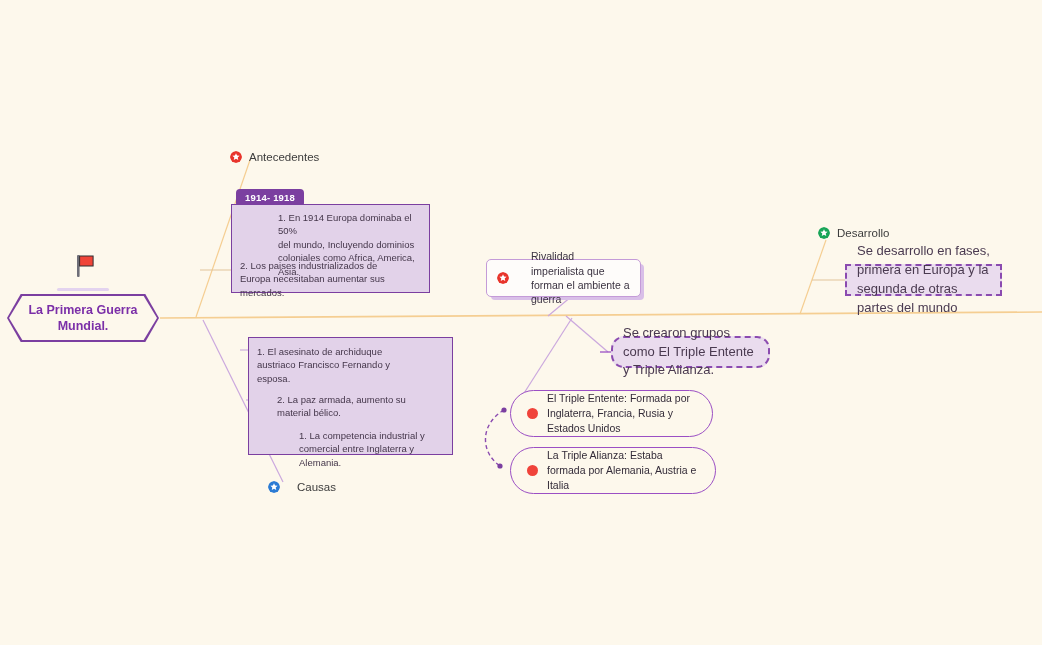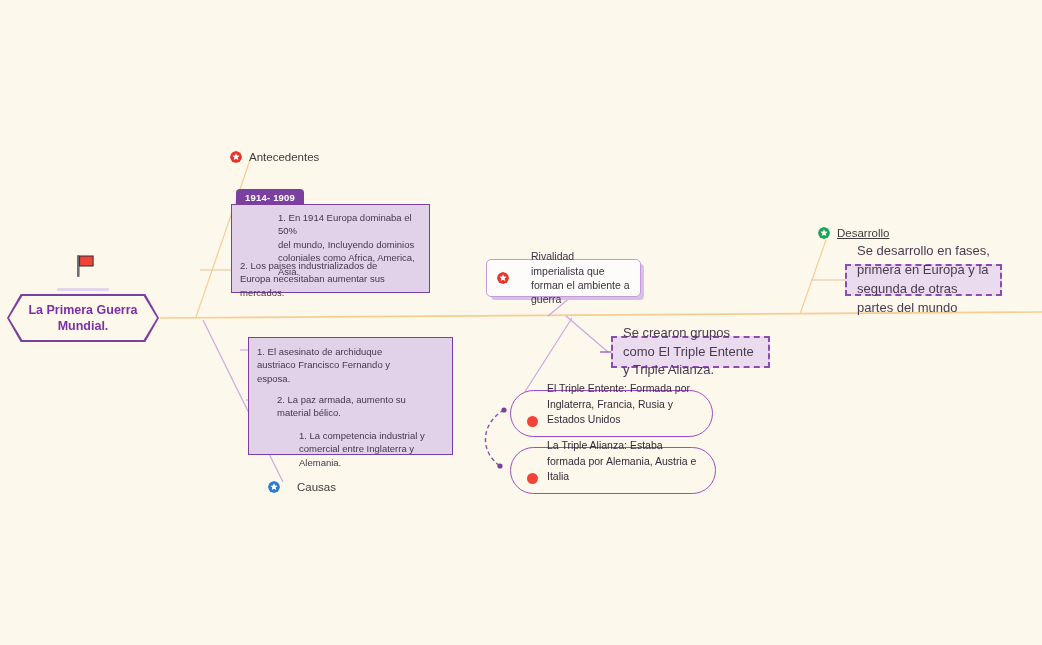--- a/index.html
+++ b/index.html
@@ -160,21 +160,21 @@
   }
 
   
   .pill-box {
     position: absolute;
     background: #FDF8EC;
     border: 1.5px solid #9B4FC4;
     border-radius: 26px;
     box-sizing: border-box;
     display: flex;
-    align-items: flex-end;
+    align-items: center;
     gap: 9px;
     padding: 9px 16px;
     font-size: 10.5px;
     color: #332B38;
     line-height: 1.45;
   }
   .red-dot {
     width: 11px;
     height: 11px;
     flex: 0 0 11px;
@@ -233,21 +233,21 @@
   </div>
 
   <div class="branch-label" style="left:230px; top:151px;">
     <svg class="star-badge" viewBox="0 0 12 12">
       <circle cx="6" cy="6" r="6" fill="#E8342B"></circle>
       <path d="M6 2.2 L7.05 4.6 L9.6 4.85 L7.7 6.55 L8.25 9.1 L6 7.8 L3.75 9.1 L4.3 6.55 L2.4 4.85 L4.95 4.6 Z" fill="#FFFFFF"></path>
     </svg>
     <span>Antecedentes</span>
   </div>
 
-  <div class="tag-chip" style="left:236px; top:189px;">1914- 1909</div>
+  <div class="tag-chip" style="left:236px; top:189px;">1914- 1918</div>
 
   <div class="note-box" style="left:231px; top:204px; width:199px; height:89px;">
     <span class="line" style="left:46px; top:6px;">1. En 1914 Europa dominaba el 50%
 del mundo, Incluyendo dominios
 coloniales como Africa, America, Asia.</span>
     <span class="line" style="left:8px; top:54px;">2. Los paises industrializados de
 Europa necesitaban aumentar sus
 mercados.</span>
   </div>
 
@@ -270,25 +270,25 @@
   </div>
 
   <div class="callout" style="left:486px; top:259px; width:155px; height:38px;">
     <svg class="star-badge" viewBox="0 0 12 12">
       <circle cx="6" cy="6" r="6" fill="#E8342B"></circle>
       <path d="M6 2.2 L7.05 4.6 L9.6 4.85 L7.7 6.55 L8.25 9.1 L6 7.8 L3.75 9.1 L4.3 6.55 L2.4 4.85 L4.95 4.6 Z" fill="#FFFFFF"></path>
     </svg>
     <span>Rivalidad imperialista que forman el ambiente a guerra</span>
   </div>
 
-  <div class="dashed-box" style="left:611px; top:336px; width:159px; height:32px;">
+  <div class="dashed-box" style="left:611px; top:336px; width:159px; height:32px;border-radius:13px;">
     <span>Se crearon grupos como El  Triple Entente y Triple Alianza.</span>
   </div>
 
-  <div class="branch-label" style="left:818px; top:227px;text-decoration:underline;">
+  <div class="branch-label" style="left:818px; top:227px;">
     <svg class="star-badge" viewBox="0 0 12 12">
       <circle cx="6" cy="6" r="6" fill="#18A558"></circle>
       <path d="M6 2.2 L7.05 4.6 L9.6 4.85 L7.7 6.55 L8.25 9.1 L6 7.8 L3.75 9.1 L4.3 6.55 L2.4 4.85 L4.95 4.6 Z" fill="#FFFFFF"></path>
     </svg>
     <span>Desarrollo</span>
   </div>
 
   <div class="dashed-box" style="left:845px; top:264px; width:157px; height:32px;">
     <span>Se desarrollo en fases, primera en Europa y la segunda de otras partes del mundo</span>
   </div>

